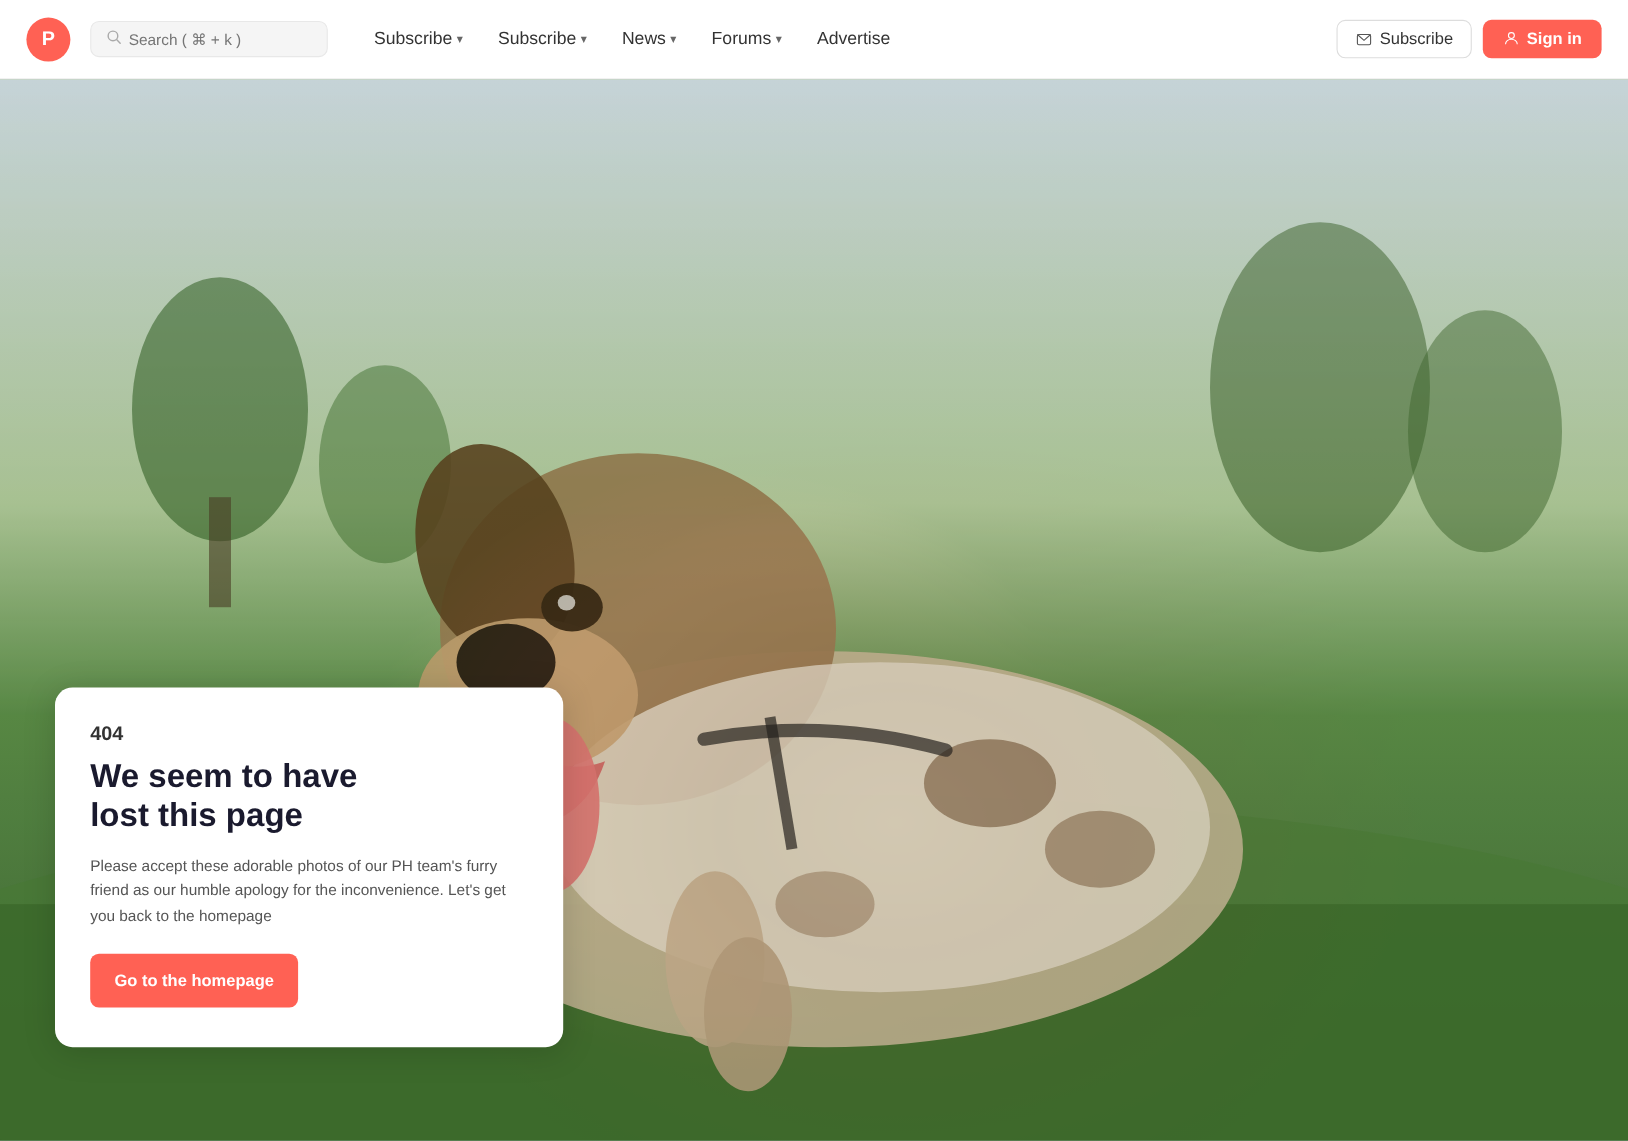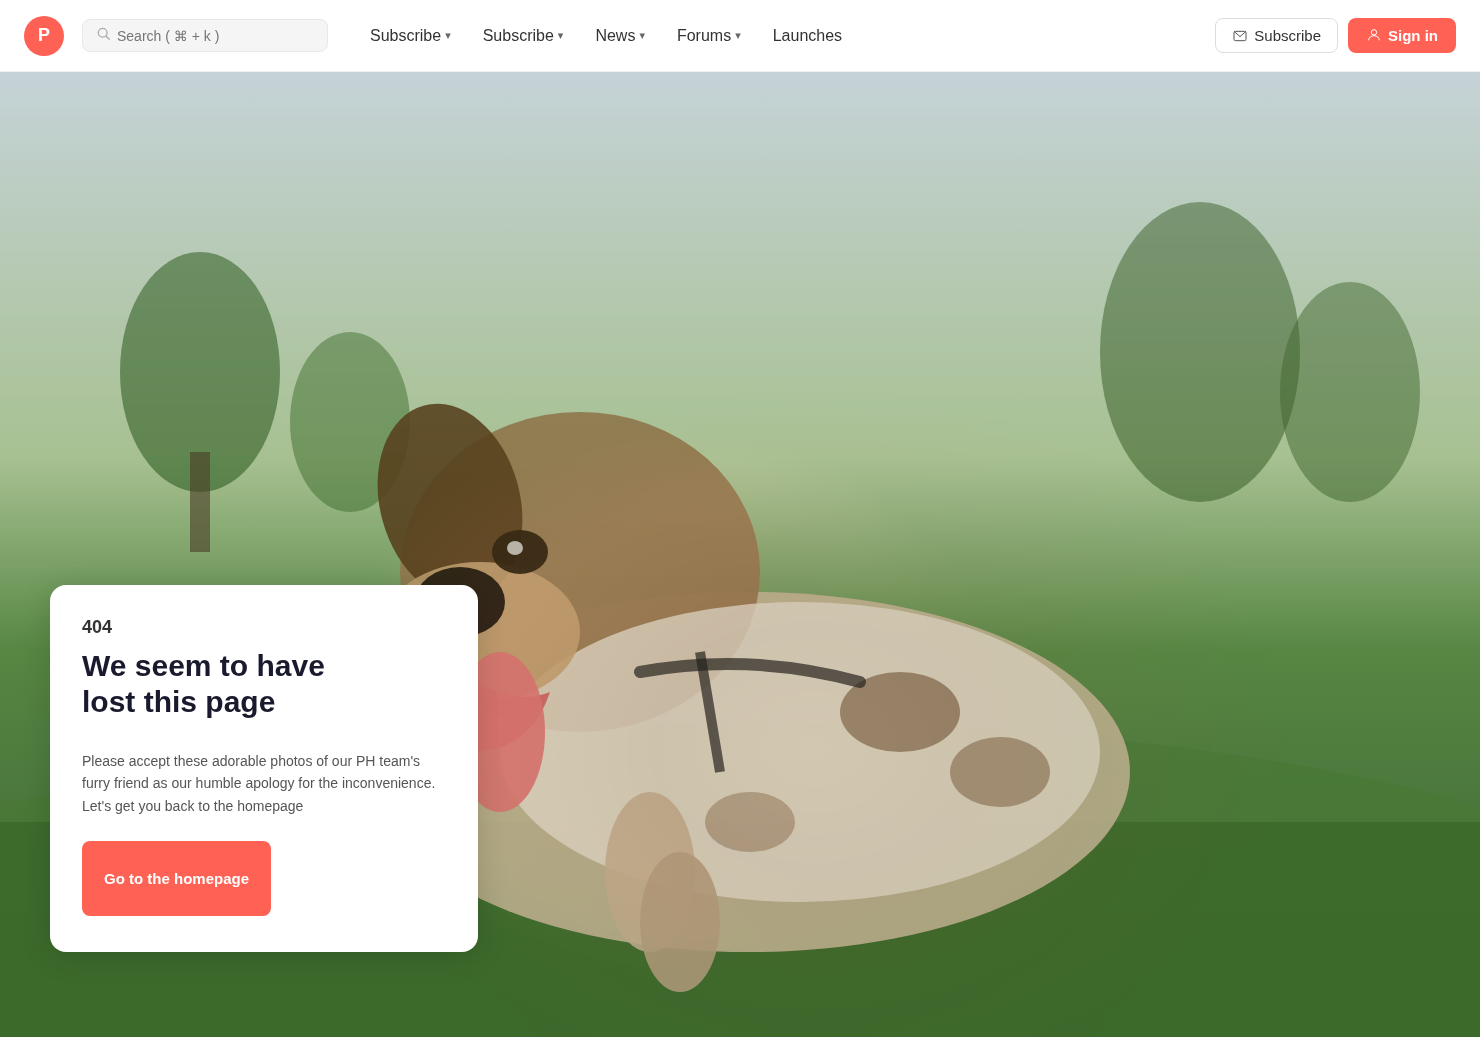--- a/index.html
+++ b/index.html
@@ -29,21 +29,21 @@
       flex-shrink: 0;
     }
     .search-box {
       display: flex;
       align-items: center;
       gap: 6px;
       background: #f5f5f5;
       border: 1px solid #e8e8e8;
       border-radius: 8px;
       padding: 7px 14px;
-      width: 246px;
+      width: 216px;
       margin-left: 10px;
       margin-right: 20px;
     }
     .search-box input {
       border: none;
       background: transparent;
       outline: none;
       font-size: 14px;
       color: #888;
       width: 100%;
@@ -106,53 +106,53 @@
       top: 72px; left: 0; right: 0; bottom: 0;
       background: #4a7c59;
       overflow: hidden;
     }
 
     
     .error-card {
       position: absolute;
       bottom: 85px;
       left: 50px;
-      width: 428px;
+      width: 462px;
       background: #fff;
       border-radius: 16px;
       padding: 32px 32px 36px 32px;
       box-shadow: 0 4px 30px rgba(0,0,0,0.15);
       z-index: 5;
     }
     .error-code {
       font-size: 18px;
       font-weight: 700;
       color: #333;
       margin-bottom: 10px;
     }
     .error-title {
       font-size: 30px;
       font-weight: 700;
       color: #1a1a2e;
       line-height: 1.2;
-      margin-bottom: 30px;
+      margin-bottom: 16px;
     }
     .error-desc {
       font-size: 14px;
       color: #555;
       line-height: 1.6;
       margin-bottom: 24px;
     }
     .homepage-btn {
       display: inline-block;
       background: #ff6154;
       color: #fff;
       border: none;
       border-radius: 8px;
-      padding: 29px 22px;
+      padding: 16px 22px;
       font-size: 15px;
       font-weight: 600;
       cursor: pointer;
     }
 
     
     .dog-image {
       position: absolute;
       top: 0; left: 0; right: 0; bottom: 0;
       background:
@@ -191,21 +191,21 @@
     </div>
     <div class="nav-item">
       <span>News</span>
       <span class="nav-chevron">▾</span>
     </div>
     <div class="nav-item">
       <span>Forums</span>
       <span class="nav-chevron">▾</span>
     </div>
     <div class="nav-item">
-      <span>Launches</span>
+      <span>Advertise</span>
     </div>
   </div>
 
   <div class="nav-right">
     <button class="subscribe-btn">
       <svg width="16" height="16" viewBox="0 0 24 24" fill="none">
         <rect x="3" y="5" width="18" height="14" rx="2" stroke="#555" stroke-width="1.5"></rect>
         <polyline points="3,5 12,13 21,5" stroke="#555" stroke-width="1.5" fill="none"></polyline>
       </svg>
       <span>Subscribe</span>

